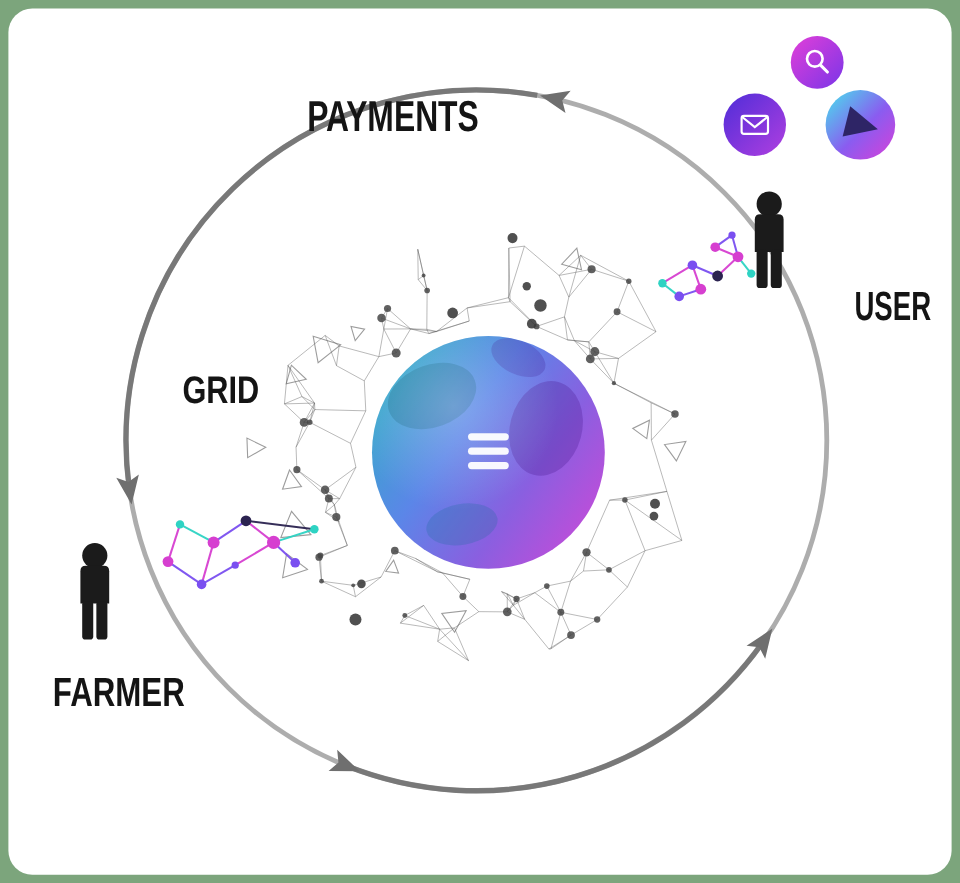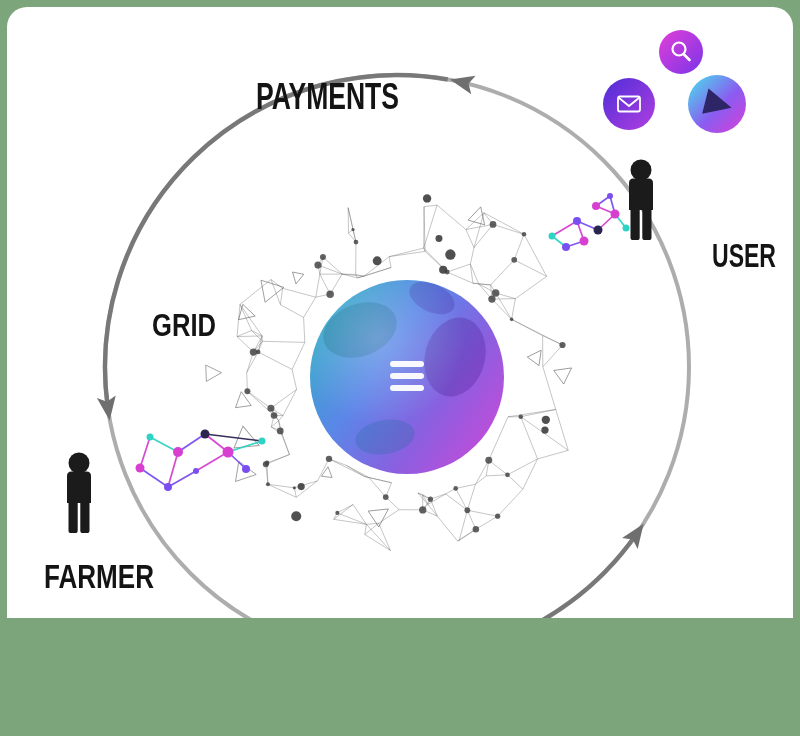--- a/index.html
+++ b/index.html
@@ -1,17 +1,17 @@
 <!DOCTYPE html>
 <html><head>
 <meta charset="utf-8">
 <style>
   html,body{margin:0;padding:0}
   body{background:#7ca57c;font-family:"Liberation Sans",sans-serif}
-  .stage{position:relative;width:800px;height:618px;overflow:hidden}
+  .stage{position:relative;width:800px;height:736px;overflow:hidden}
   svg{display:block}
   .lbl{font-family:"Liberation Sans",sans-serif;font-weight:700;fill:#141414}
 </style>
 </head>
 <body>
 
 <div class="stage">
 <svg width="800" height="736" viewBox="0 0 800 736">
   <defs>
     <linearGradient id="globeGrad" x1="0" y1="0.15" x2="1" y2="0.85">

